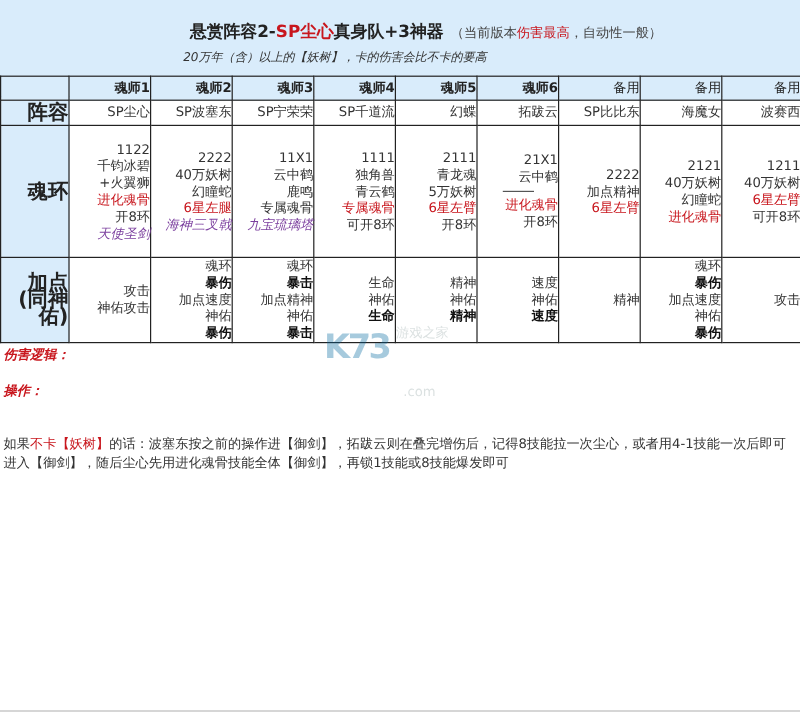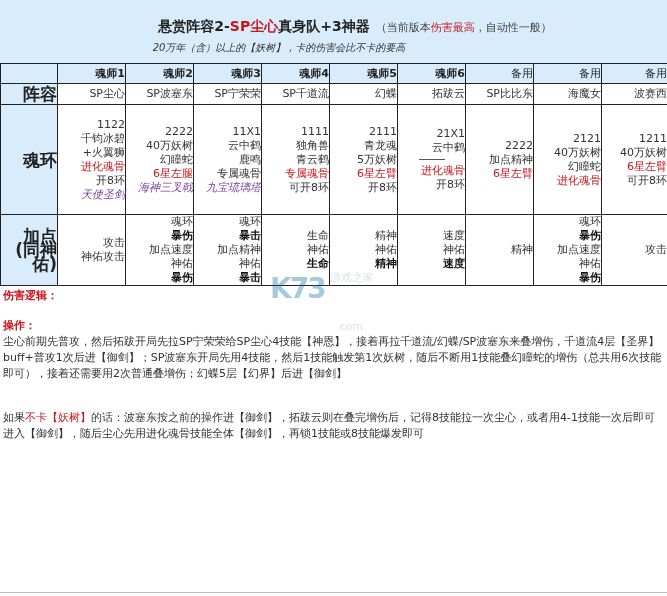--- a/index.html
+++ b/index.html
@@ -16,21 +16,21 @@
   table.grid tr.lineup td{height:20px;background:#fff;}
   table.grid tr.rings td{height:109px;background:#fff;}
   table.grid tr.points td{height:62px;background:#fff;}
   table.grid td.label{background:#d9ecfb !important;font-weight:bold;color:#222;font-size:17px;}
   .red{color:#c8161d;}
   .purple{color:#7b3f9e;font-style:italic;}
   .b{font-weight:bold;color:#111;margin-left:36px;}
   .hr{display:block;width:26px;height:1px;background:#555;margin:4px auto;}
   .body{position:absolute;left:3px;top:288px;width:662px;font-size:11px;line-height:16px;color:#333;}
   .body p{margin:0;}
-  .sec-title{color:#c8161d;font-weight:bold;}
+  .sec-title{color:#c8161d;font-weight:bold;font-style:italic;}
   .gap{height:14px;}
   .bottom-line{position:absolute;left:0;top:592px;width:667px;height:1px;background:#bbb;}
   .wm{position:absolute;left:250px;top:270px;width:130px;height:40px;opacity:0.35;pointer-events:none;}
   .wm .k{position:absolute;left:20px;top:2px;font-size:28px;font-weight:bold;color:#0369a1;letter-spacing:-2px;font-family:"DejaVu Sans",sans-serif;}
   .wm .t{position:absolute;left:80px;top:0px;font-size:11px;color:#9aa;}
   .wm .c{position:absolute;left:86px;top:14px;font-size:11px;color:#9aa;margin-top:36px;}
 </style>
 </head>
 <body>
 
@@ -191,20 +191,19 @@
 <div class="wm">
   <span class="k">K73</span>
   <span class="t">游戏之家</span>
   <span class="c">.com</span>
 </div>
 
 <div class="body">
   <p class="sec-title">伤害逻辑：</p>
   <div class="gap"></div>
   <p class="sec-title">操作：</p>
-  <p>尘心前期先普攻，然后拓跋开局先拉SP宁荣荣给SP尘心4技能【神恩】，接着再拉千道流/幻蝶/SP波塞东来叠增伤，千道流4层【圣界】buff+普攻1次后进【御剑】；SP波塞东开局先用4技能，然后1技能触发第1次妖树，随后不断用1技能叠幻瞳蛇的增伤（总共用6次技能即可），接着还需要用2次普通叠增伤；幻蝶5层【幻界】后进【御剑】</p>
   <div class="gap"></div>
   <div class="gap"></div>
   <p><span>如果</span><span class="red">不卡【妖树】</span><span>的话：波塞东按之前的操作进【御剑】，拓跋云则在叠完增伤后，记得8技能拉一次尘心，或者用4-1技能一次后即可进入【御剑】，随后尘心先用进化魂骨技能全体【御剑】，再锁1技能或8技能爆发即可</span></p>
   <div class="gap"></div>
 </div>
 
 <div class="bottom-line"></div>
 
 </body></html>

